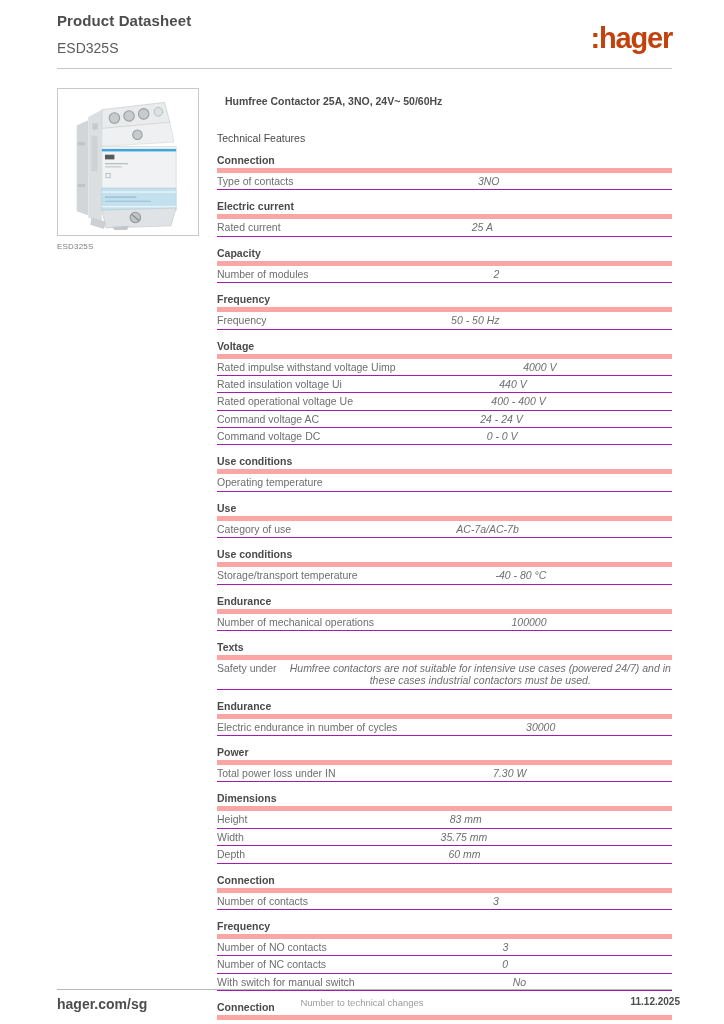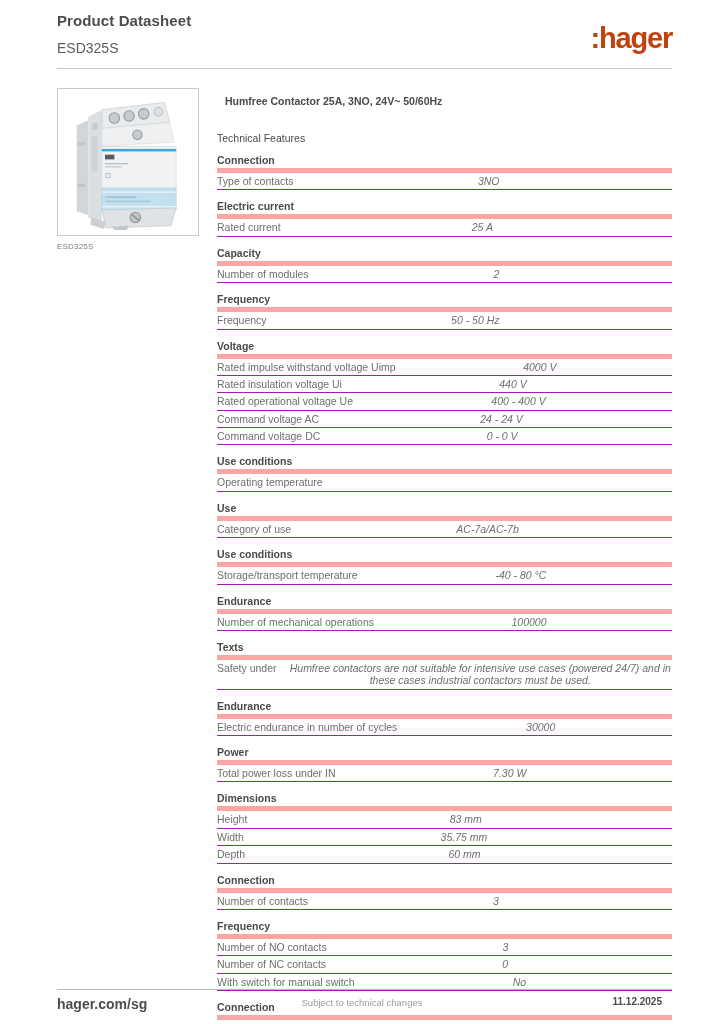--- a/index.html
+++ b/index.html
@@ -79,21 +79,21 @@
   }
   .footer-site {
     position: absolute; left: 57px; top: 996px;
     font-size: 14px; font-weight: bold; color: #4d4d4d;
   }
   .footer-note {
     position: absolute; left: 160px; right: 160px; top: 997px;
     text-align: center; font-size: 9.5px; color: #9c9c9c;
   }
   .footer-date {
-    position: absolute; right: 62px; top: 996px;
+    position: absolute; right: 44px; top: 996px;
     font-size: 10px; font-weight: bold; color: #4d4d4d;
   }
 </style>
 </head>
 <body>
 
 <div class="page">
 
   <div class="header-title">Product Datasheet</div>
   <div class="header-sub">ESD325S</div>
@@ -295,16 +295,16 @@
           </div>
         </div>
         <div class="section">
           <div class="sec-header">Installation, mounting</div>
         </div>
       </div>
   </div>
 
   <div class="footer-rule"></div>
   <div class="footer-site">hager.com/sg</div>
-  <div class="footer-note">Subject to technical changes</div>
+  <div class="footer-note">Number to technical changes</div>
   <div class="footer-date">11.12.2025</div>
 
 </div>
 
 </body></html>

